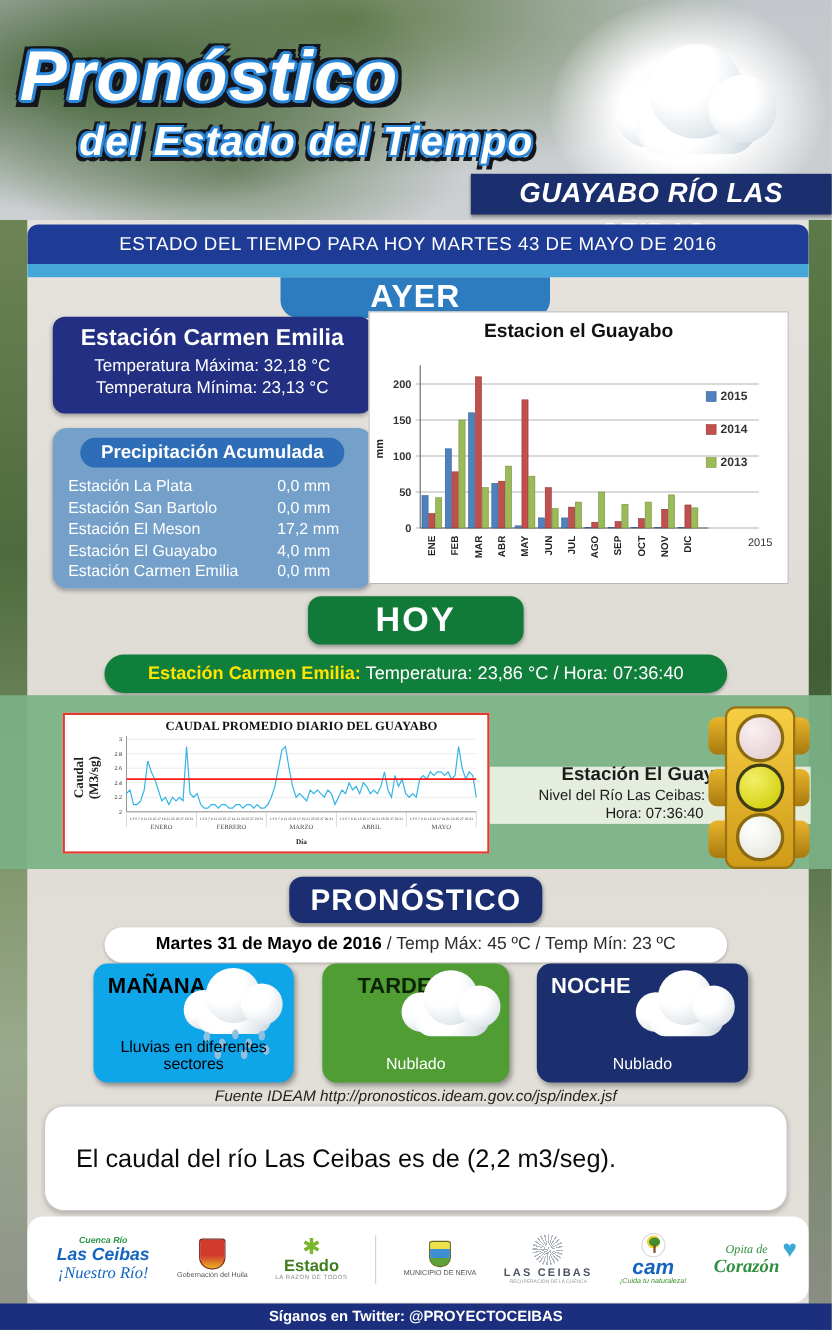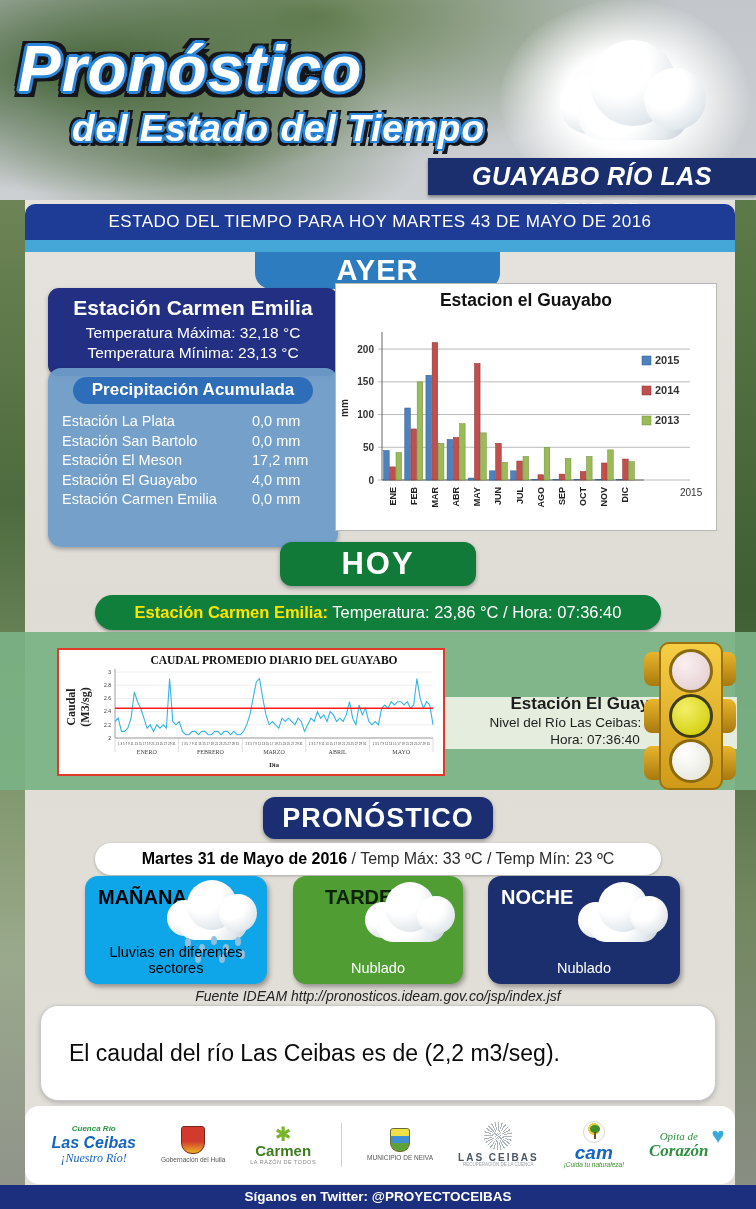--- a/index.html
+++ b/index.html
@@ -38,21 +38,21 @@
   .sechdr { position:absolute; color:#fff; font-weight:800; text-align:center; }
   .ayer-tab { left:255px; top:252px; width:245px; height:37px; background:#2e7cc0; border-radius:0 0 16px 16px; font-size:29px; line-height:36px; letter-spacing:1px; }
   .hoy-hdr { left:280px; top:542px; width:196px; height:44px; background:#117a38; border-radius:12px; font-size:31px; line-height:44px; letter-spacing:2px; box-shadow:0 2px 4px rgba(0,0,0,.35); }
   .pron-hdr { left:263px; top:797px; width:230px; height:42px; background:#1b2e72; border-radius:12px; font-size:27px; line-height:42px; letter-spacing:1px; box-shadow:0 2px 4px rgba(0,0,0,.35); }
 
   
   .carmen { position:absolute; left:48px; top:288px; width:290px; height:88px; background:#232f82; border-radius:11px;
     color:#fff; text-align:center; padding-top:8px; box-shadow:0 2px 4px rgba(0,0,0,.3); }
   .carmen .t { font-size:21px; font-weight:800; margin-bottom:3px; }
   .carmen .l { font-size:15.5px; line-height:20px; }
-  .precipbox { position:absolute; left:48px; top:368px; width:290px; height:179px; background:rgba(110,156,200,.95); border-radius:13px; box-shadow:0 2px 4px rgba(0,0,0,.3); }
+  .precipbox { position:absolute; left:48px; top:389px; width:290px; height:146px; background:rgba(110,156,200,.95); border-radius:13px; box-shadow:0 2px 4px rgba(0,0,0,.3); }
   .precippill { margin:9px auto 8px auto; width:240px; height:27px; background:#2e6db8; border-radius:14px;
     color:#fff; font-size:17px; font-weight:800; text-align:center; line-height:26px; }
   .prow { display:flex; padding:0 14px; font-size:14.5px; line-height:19.5px; color:#fff; }
   .prow .st { width:190px; }
 
   
   .barbox { position:absolute; left:335px; top:283px; width:382px; height:248px; background:#fff; border:1px solid #b8b8b8; }
   .barbox .btitle { text-align:center; font-size:17.5px; font-weight:800; color:#111; line-height:20px; padding-top:6px; }
   .barbox svg { position:absolute; left:0; bottom:2px; }
 
@@ -103,21 +103,21 @@
   .drop { position:absolute; width:6px; height:9px; background:#bcd7ec; border-radius:50% 50% 50% 50%/62% 62% 38% 38%; }
 
   
   .notice { position:absolute; left:40px; top:1005px; width:676px; height:96px; background:#fff; border:1px solid #c9c9c9; border-radius:18px;
     display:flex; align-items:center; padding-left:28px; font-size:23px; color:#0b0b0b; box-shadow:0 2px 5px rgba(0,0,0,.2); }
   .footer { position:absolute; left:25px; right:21px; top:1106px; height:78px; background:#fff; border-radius:14px;
     display:flex; align-items:center; justify-content:space-around; padding:0 14px; }
   .logo { text-align:center; line-height:1.1; }
   .lg-ceibas .a { color:#2a9447; font-size:8px; font-weight:700; font-style:italic; }
   .lg-ceibas .b { color:#1565c0; font-size:16px; font-weight:800; font-style:italic; }
-  .lg-ceibas .c { color:#1565c0; font-size:12px; font-style:italic; font-family:"Liberation Serif", serif; }
+  .lg-ceibas .c { color:#1565c0; font-size:15px; font-style:italic; font-family:"Liberation Serif", serif; }
   .crest { width:24px; height:28px; margin:0 auto 2px auto; background:linear-gradient(180deg,#d23a2e 55%,#e8b422); border:1px solid #7a241c; border-radius:3px 3px 11px 11px; }
   .tiny { font-size:6.5px; color:#555; }
   .lg-neiva .star { color:#7ab52e; font-size:20px; line-height:18px; }
   .lg-neiva .n { color:#3e7d1e; font-size:15px; font-weight:800; }
   .lg-neiva .s { font-size:5.5px; color:#888; letter-spacing:.5px; }
   .vdiv { width:1px; height:44px; background:#cfcfcf; }
   .shield { width:20px; height:24px; margin:0 auto 2px auto; background:linear-gradient(180deg,#efe14a 30%,#3d8fd1 30% 65%,#5da23a 65%); border:1px solid #6b6b2a; border-radius:3px 3px 9px 9px; }
   .burst { width:28px; height:28px; border-radius:50%; margin:0 auto 2px auto;
     background:repeating-conic-gradient(#aeb4bb 0 6deg, transparent 6deg 15deg); }
   .lg-prog .t { font-size:10px; font-weight:800; letter-spacing:2px; color:#4a5560; }
@@ -323,21 +323,21 @@
     <i class="fin f3"></i>
   <div class="tl-body">
     <span class="light li-red"></span>
     <span class="light li-yel"></span>
     <span class="light li-wht"></span>
   </div>
 </div>
 
 <div class="sechdr pron-hdr">PRONÓSTICO</div>
 <div class="datepill">
-  <span class="d">Martes 31 de Mayo de 2016</span><span> / Temp Máx: 33 ºC / Temp Mín: 23 ºC</span>
+  <span class="d">Martes 31 de Mayo de 2016</span><span> / Temp Máx: 45 ºC / Temp Mín: 23 ºC</span>
 </div>
 
 <div class="card card-man">
   <div class="lbl">MAÑANA</div>
   <div class="cloud c-card" style="right:4px; top:4px;">
     <i class="c1"></i>
       <i class="c4"></i>
       <i class="c2"></i>
       <i class="c3"></i>
     <i class="drop" style="left:18px;top:58px;background:#8fc0e0"></i>
@@ -385,21 +385,21 @@
     <div class="a">Cuenca Río</div>
     <div class="b">Las Ceibas</div>
     <div class="c">¡Nuestro Río!</div>
   </div>
   <div class="logo">
     <div class="crest"></div>
     <div class="tiny">Gobernación del Huila</div>
   </div>
   <div class="logo lg-neiva">
     <div class="star">✱</div>
-    <div class="n">Carmen</div>
+    <div class="n">Estado</div>
     <div class="s">LA RAZÓN DE TODOS</div>
   </div>
   <div class="vdiv"></div>
   <div class="logo">
     <div class="shield"></div>
     <div class="tiny">MUNICIPIO DE NEIVA</div>
   </div>
   <div class="logo lg-prog">
     <div class="burst"></div>
     <div class="t">LAS CEIBAS</div>

